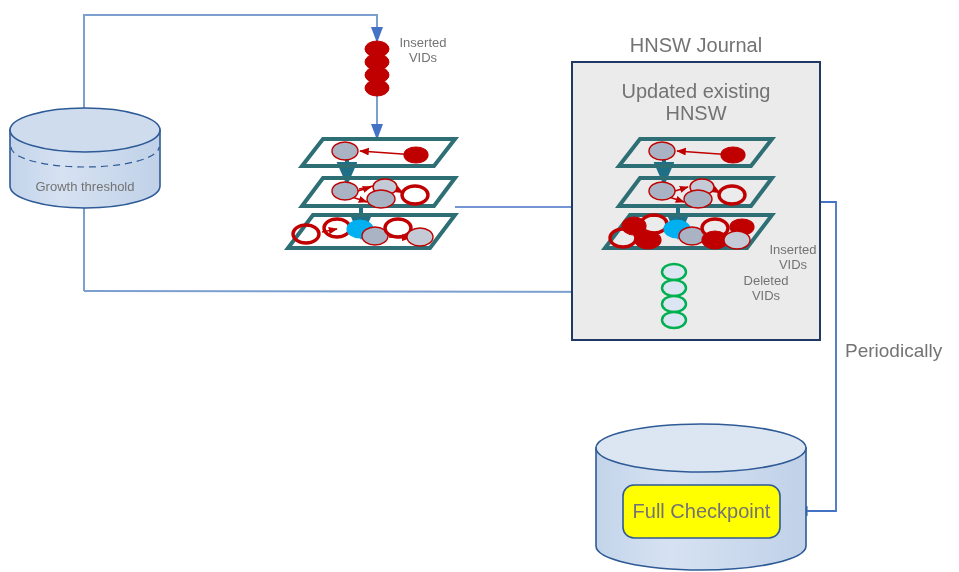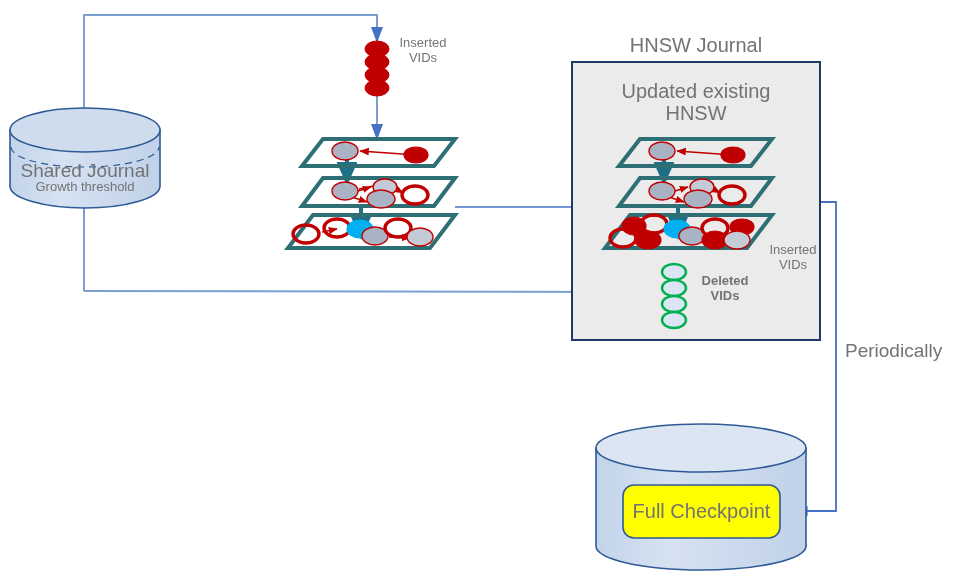--- a/index.html
+++ b/index.html
@@ -183,34 +183,33 @@
 
     <g>
       <path d="M596,448 L596,546 A105,24 0 0 0 806,546 L806,448 Z" fill="url(#cylSide)" stroke="#2e5a96" stroke-width="1.6"></path>
       <ellipse cx="701" cy="448" rx="105" ry="24" fill="#dce6f2" stroke="#2e5a96" stroke-width="1.6"></ellipse>
       <rect x="623" y="485" width="157" height="53" rx="11" ry="11" fill="#ffff00" stroke="#2e5a96" stroke-width="1.6"></rect>
     </g>
   </svg>
 
   <div class="lbl lbl-small" style="left:20px; top:136px; width:130px;margin-top:44px;">Growth threshold</div>
 
-  <div class="lbl lbl-big" style="left:12px; top:160px; width:146px;">Shared Journal</div>
 
   <div class="lbl lbl-small" style="left:392px; top:36px; width:62px;">Inserted
 VIDs</div>
 
   <div class="lbl lbl-xbig" style="left:600px; top:34px; width:192px;">HNSW Journal</div>
 
   <div class="lbl lbl-xbig" style="left:600px; top:80px; width:192px;">Updated existing
 HNSW</div>
 
   <div class="lbl lbl-small" style="left:762px; top:243px; width:62px;">Inserted
 VIDs</div>
 
-  <div class="lbl lbl-small" style="left:694px; top:274px; width:62px;font-weight:bold;">Deleted
+  <div class="lbl lbl-small" style="left:735px; top:274px; width:62px;">Deleted
 VIDs</div>
 
   <div class="lbl lbl-big" style="left:845px; top:340px; width:118px; text-align:left;">Periodically</div>
 
 
   <div class="lbl lbl-xbig" style="left:623px; top:500px; width:157px;">Full Checkpoint</div>
 
 </div>
 
 </body></html>

